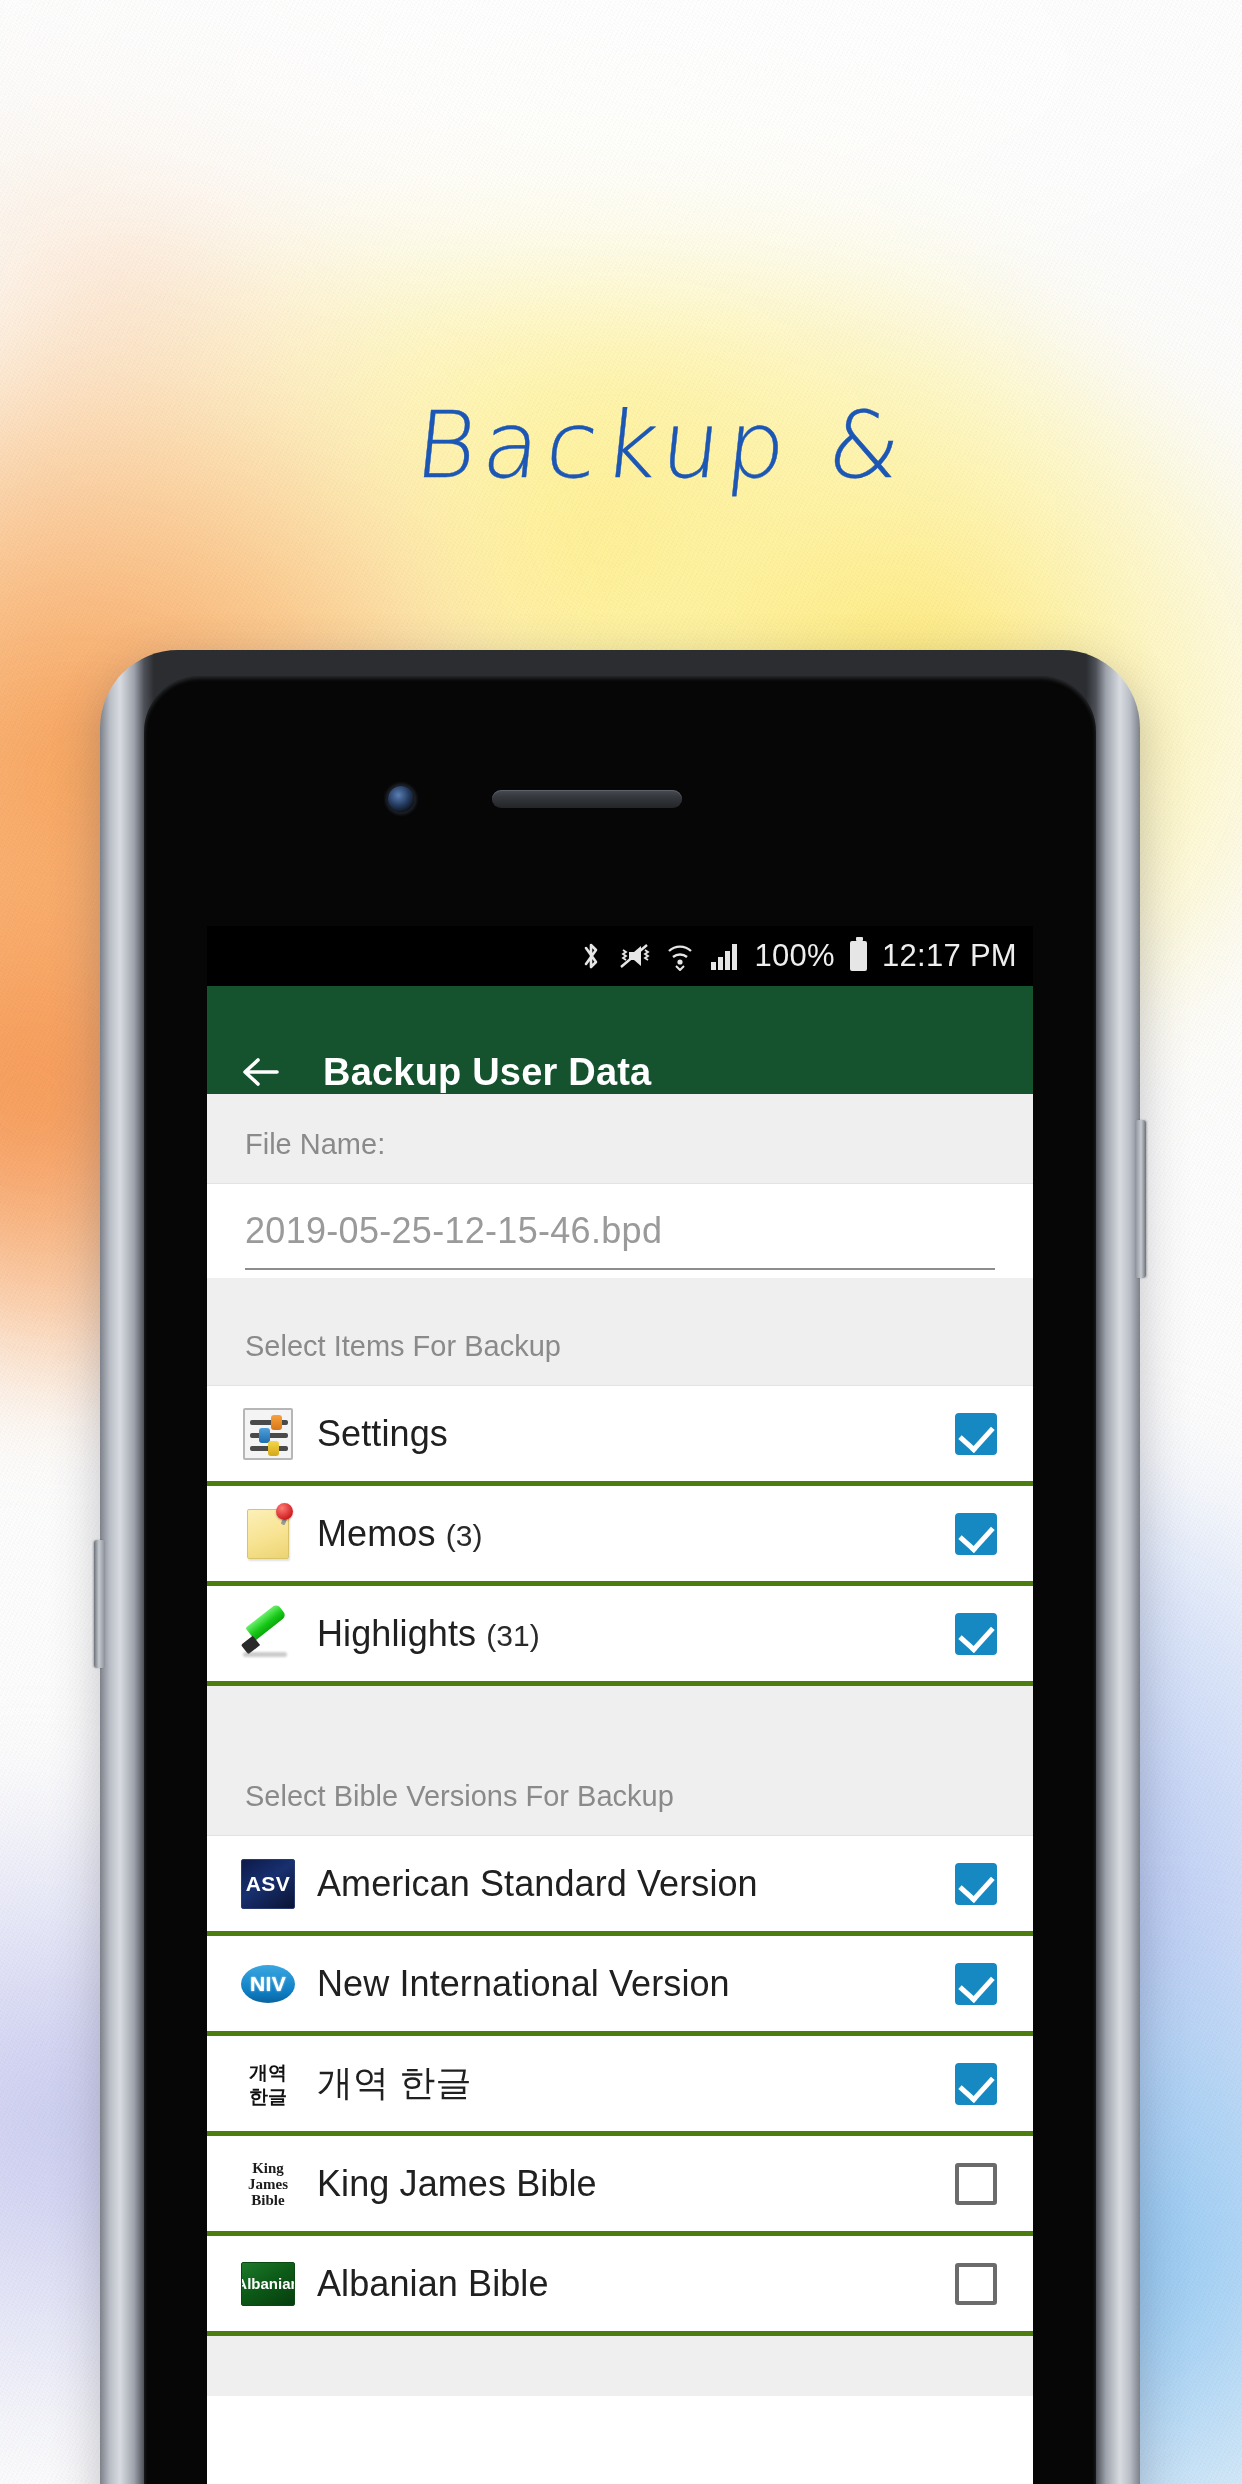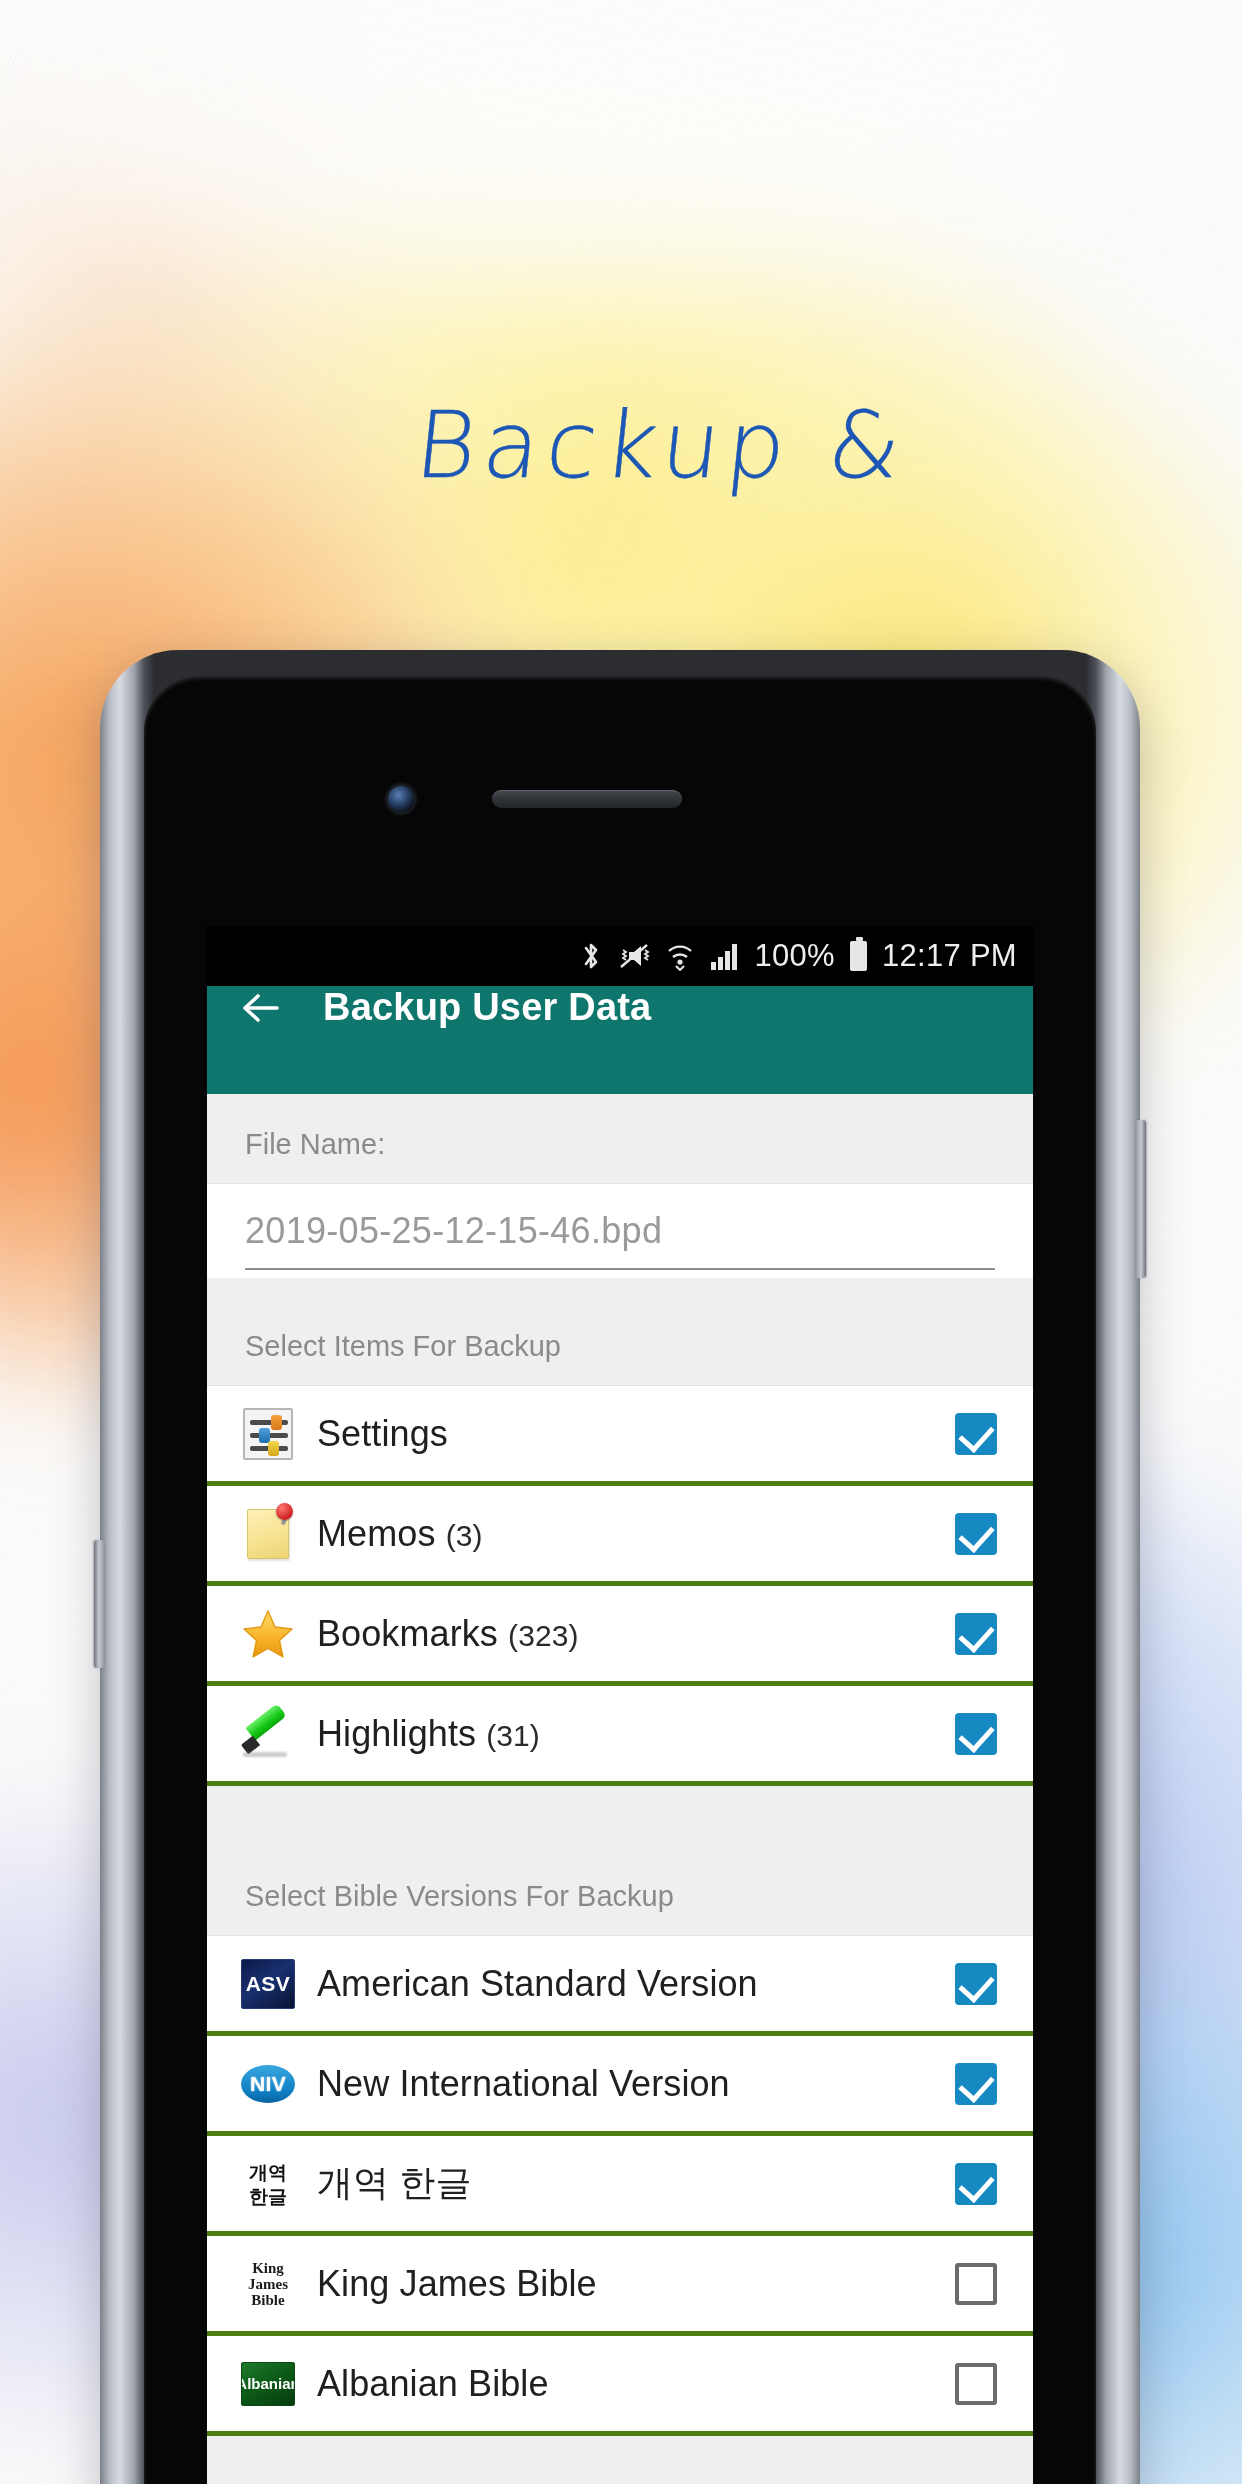--- a/index.html
+++ b/index.html
@@ -135,22 +135,22 @@
   #statusbar .sb-ico { display:inline-flex; align-items:center; }
   #statusbar .sb-txt { font-size:31px; color:#eee; }
   #battery {
     width:17px; height:30px; border:2px solid #e6e6e6; border-radius:2px;
     position:relative; background:#e6e6e6;
   }
   #battery::before { content:""; position:absolute; left:4px; top:-6px; width:7px; height:4px; background:#e6e6e6; border-radius:1px; }
 
   
   #appbar {
-    height:108px; background:#0f766e; color:#fff;
-    display:flex; align-items:flex-start; padding-left:32px; gap:40px;
+    height:108px; background:#14532d; color:#fff;
+    display:flex; align-items:flex-end; padding-left:32px; gap:40px;
   }
   #back-arrow { width:44px; height:44px; display:block; }
   #appbar-title { font-size:38px; font-weight:700; letter-spacing:.2px; }
 
   
   #content { flex:1; background:#fff; overflow:hidden; }
   .section-header {
     background:#efefef; color:#8a8a8a;
     font-size:29px; padding:34px 38px 22px 38px;
     border-bottom:1px solid #e3e3e3;
@@ -336,39 +336,20 @@
           <span class="row-icon">
               <span class="ic-memo"></span>
             </span>
           <span class="row-label">
             <span>Memos</span>
             <span class="count">(3)</span>
           </span>
           <span class="cb on"></span>
         </div>
 
-        <div class="row">
-          <span class="row-icon">
-            <svg class="ic-star" viewBox="0 0 54 52">
-              <defs>
-                  <linearGradient id="starg" x1="0" y1="0" x2="0" y2="1">
-                <stop offset="0%" stop-color="#ffd867"></stop>
-                    <stop offset="55%" stop-color="#f8b62c"></stop>
-                    <stop offset="100%" stop-color="#e99512"></stop>
-              </linearGradient>
-                </defs>
-              <path d="M27 3 L34 19 L51 21 L38.5 32.5 L42 49 L27 40.5 L12 49 L15.5 32.5 L3 21 L20 19 Z" fill="url(#starg)" stroke="#e09a14" stroke-width="1.4" stroke-linejoin="round"></path>
-            </svg>
-          </span>
-          <span class="row-label">
-            <span>Bookmarks</span>
-            <span class="count">(323)</span>
-          </span>
-          <span class="cb on"></span>
-        </div>
 
         <div class="row">
           <span class="row-icon">
             <span class="ic-hl">
                 <span class="pen"></span>
                 <span class="tip"></span>
                 <span class="shadow"></span>
               </span>
           </span>
           <span class="row-label">

